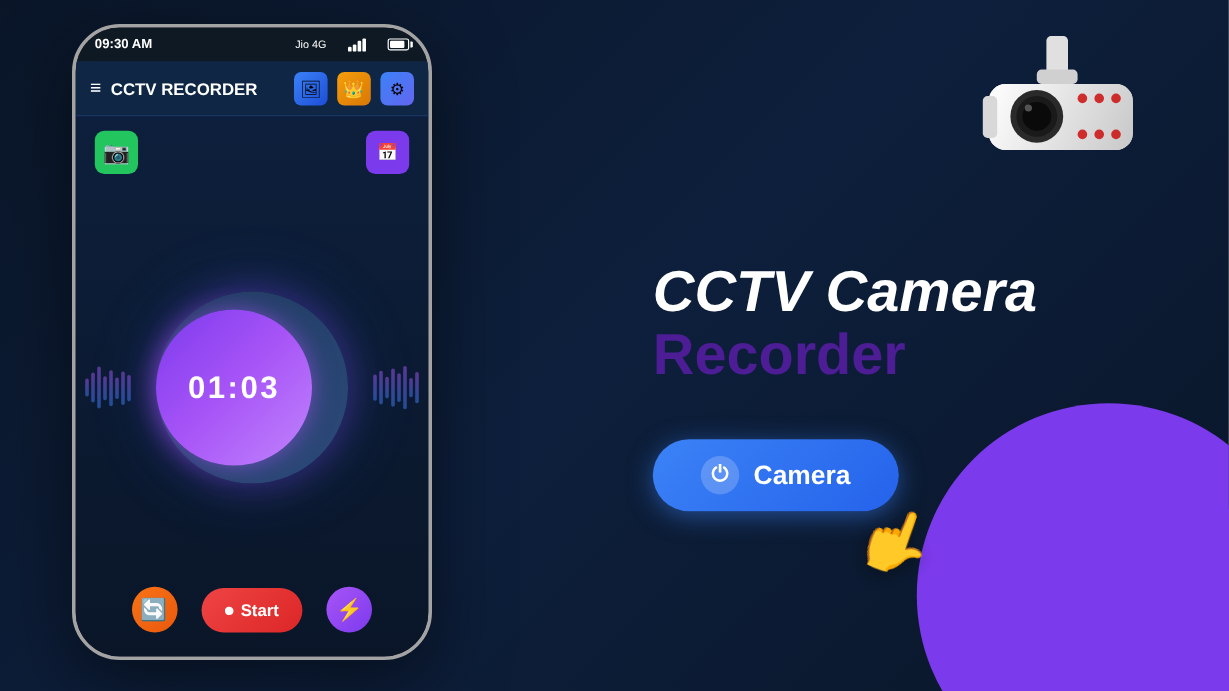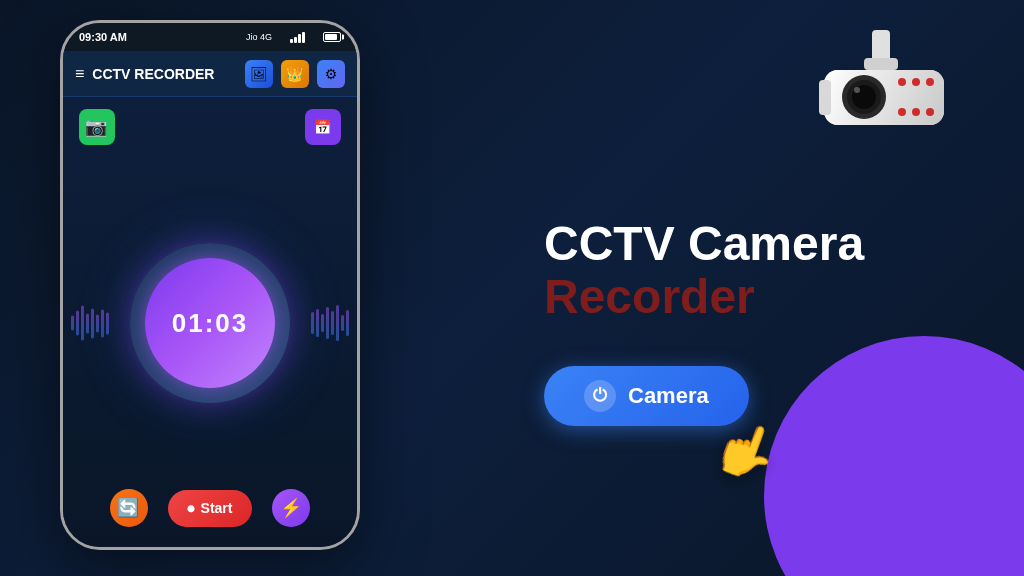--- a/index.html
+++ b/index.html
@@ -172,21 +172,21 @@
       width: 100%;
     }
 
     .timer-outer-ring {
       width: 160px;
       height: 160px;
       border-radius: 50%;
       background: linear-gradient(135deg, #1e3a5f, #2d4a7a);
       display: flex;
       align-items: center;
-      justify-content: center;
+      justify-content: flex-start;
       box-shadow: 0 0 30px rgba(124,58,237,0.4), 0 0 60px rgba(59,130,246,0.2);
       position: relative;
       z-index: 2;
     }
 
     .timer-inner {
       width: 130px;
       height: 130px;
       border-radius: 50%;
       background: linear-gradient(135deg, #7c3aed, #a855f7, #c084fc);
@@ -270,24 +270,25 @@
       right: 40px;
       z-index: 3;
     }
 
     .headline-white {
       color: #fff;
       font-size: 48px;
       font-weight: bold;
       line-height: 1.1;
       margin-top: 68px;
+      font-style: italic;
     }
 
     .headline-purple {
-      color: #7f1d1d;
+      color: #4c1d95;
       font-size: 48px;
       font-weight: bold;
       line-height: 1.1;
       margin-bottom: 42px;
     }
 
     .start-button {
       background: linear-gradient(135deg, #3b82f6, #2563eb);
       border-radius: 50px;
       padding: 14px 40px;

